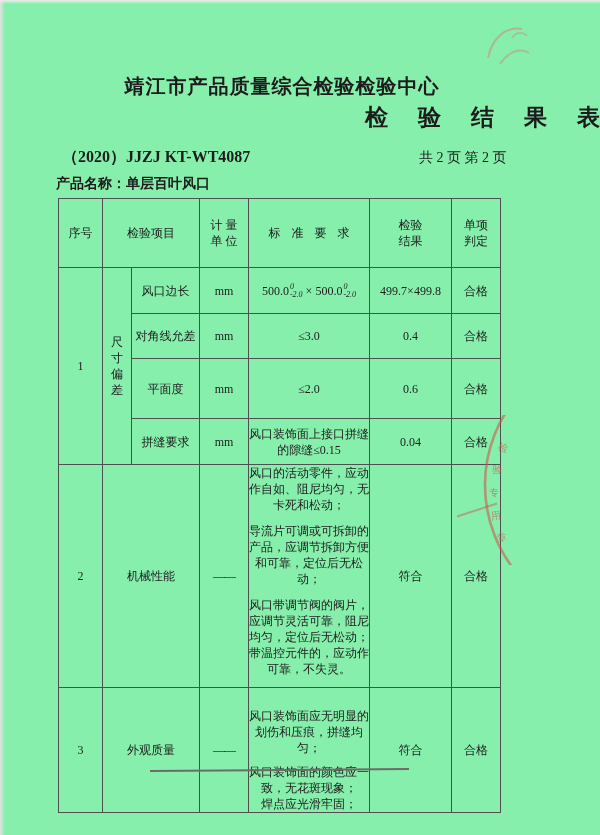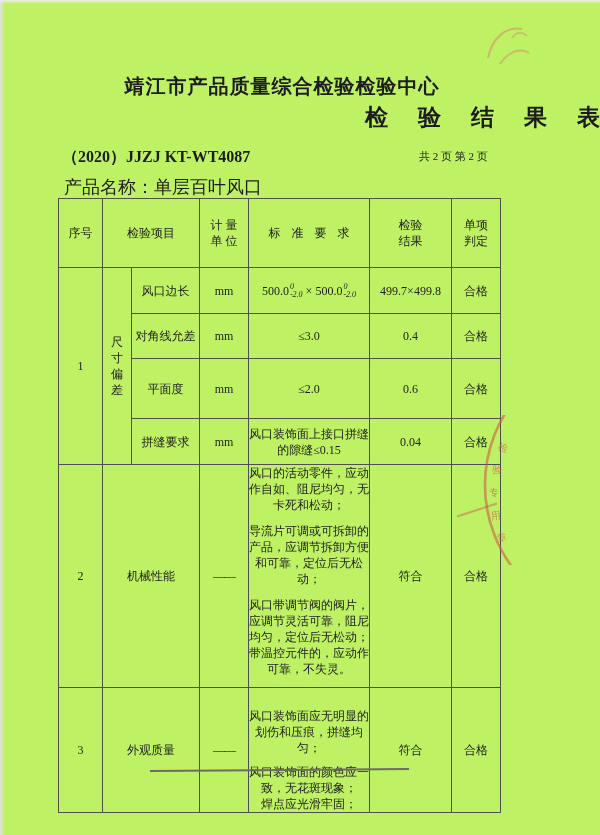--- a/index.html
+++ b/index.html
@@ -1,34 +1,34 @@
 <!DOCTYPE html>
 <html><head>
 <meta charset="utf-8">
 <style>
   html,body{margin:0;padding:0;}
   body{background:#e9e9e9;}
   .doc{
     position:relative;width:600px;height:835px;margin:0 auto;
-    background:#bef264;overflow:hidden;color:#1c1c1c;
+    background:#86efac;overflow:hidden;color:#1c1c1c;
     font-family:"Liberation Serif","DejaVu Serif",serif;
   }
   .edge-shadow-left{position:absolute;left:0;top:0;width:5px;height:835px;
     background:linear-gradient(90deg,#e3e2e0,rgba(255,255,255,0));}
   .edge-shadow-top{position:absolute;left:0;top:0;width:600px;height:4px;
     background:linear-gradient(180deg,#ececea,rgba(255,255,255,0));}
 
   .org-title{position:absolute;top:73px;left:0;width:600px;text-align:center;
     font-size:20px;font-weight:bold;letter-spacing:1px;transform:translateX(-18px);white-space:nowrap;}
   .doc-title{position:absolute;top:102px;left:0;width:600px;text-align:right;
     font-size:23px;font-weight:bold;}
   .doc-title span{letter-spacing:30px;margin-right:-30px;}
   .report-no{position:absolute;left:62px;top:147px;font-size:16px;font-weight:bold;}
-  .page-info{position:absolute;left:419px;top:149px;font-size:11px;}
-  .product-label{position:absolute;left:64px;top:175px;font-size:18px;font-weight:normal;}
+  .page-info{position:absolute;left:419px;top:149px;font-size:14px;}
+  .product-label{position:absolute;left:56px;top:175px;font-size:14px;font-weight:bold;}
 
   table.results{position:absolute;left:58px;top:198px;width:442px;
     border-collapse:collapse;table-layout:fixed;}
   table.results td{border:1px solid #4f4f4f;text-align:center;vertical-align:middle;
     font-size:12px;padding:0;line-height:16px;}
   .h-header{height:69px}.h-r1{height:46px}.h-r2{height:45px}.h-r3{height:60px}
   .h-r4{height:46px}.h-row2{height:206px}.h-row3{height:96px}
   td.hdr{font-size:12.5px;line-height:17px;}
   td.hdr .sp{letter-spacing:4px;margin-right:-4px;}
   td.vlabel{font-size:12.5px;line-height:15px;}

